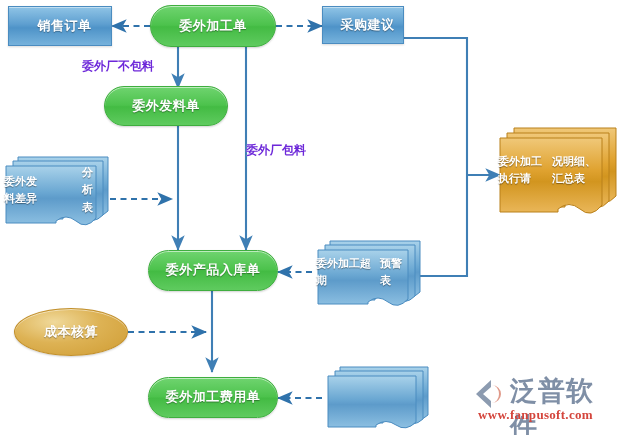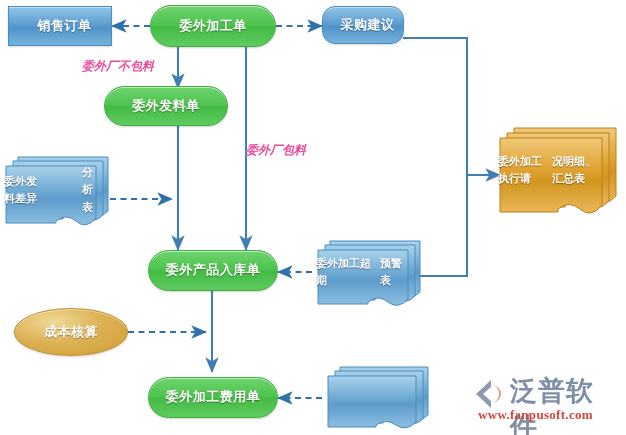--- a/index.html
+++ b/index.html
@@ -66,25 +66,24 @@
     left:0;right:0;
     display:flex;flex-direction:row;align-items:center;justify-content:center;
     color:#fff;font-weight:bold;font-size:11px;line-height:1.55;
     text-shadow:0 1px 1px rgba(0,0,0,.4);
     pointer-events:none;
   }
 
   
   .redlabel{
     position:absolute;z-index:4;
-    color:#ec4899;
+    color:#6d28d9;
     font-size:12px;font-weight:bold;
     white-space:nowrap;
     text-shadow:0 0 1px rgba(255,255,255,.9);
-    font-style:italic;
   }
 
   
   #logo{position:absolute;z-index:4;right:8px;bottom:6px;width:146px;height:56px;}
   #logo .mark{position:absolute;left:0;top:4px;width:40px;height:34px;}
   #logo .brand{
     position:absolute;left:38px;top:0px;
     font-size:27px;font-weight:bold;letter-spacing:1px;
     color:#7f8fa6;
     font-family:"DejaVu Sans","Liberation Sans",sans-serif;
@@ -143,21 +142,21 @@
   </svg>
 
   <div class="node bluerect" style="left:8px;top:6px;width:104px;height:40px;">
     <span>销售订单</span>
   </div>
 
   <div class="node green" style="left:150px;top:5px;width:126px;height:42px;">
     <span>委外加工单</span>
   </div>
 
-  <div class="node bluerect" style="left:322px;top:6px;width:82px;height:38px;border-radius:13px;">
+  <div class="node bluerect" style="left:322px;top:6px;width:82px;height:38px;">
     <span>采购建议</span>
   </div>
 
   <div class="node green" style="left:104px;top:86px;width:124px;height:40px;">
     <span>委外发料单</span>
   </div>
 
   <div class="node green" style="left:148px;top:250px;width:130px;height:41px;">
     <span>委外产品入库单</span>
   </div>

